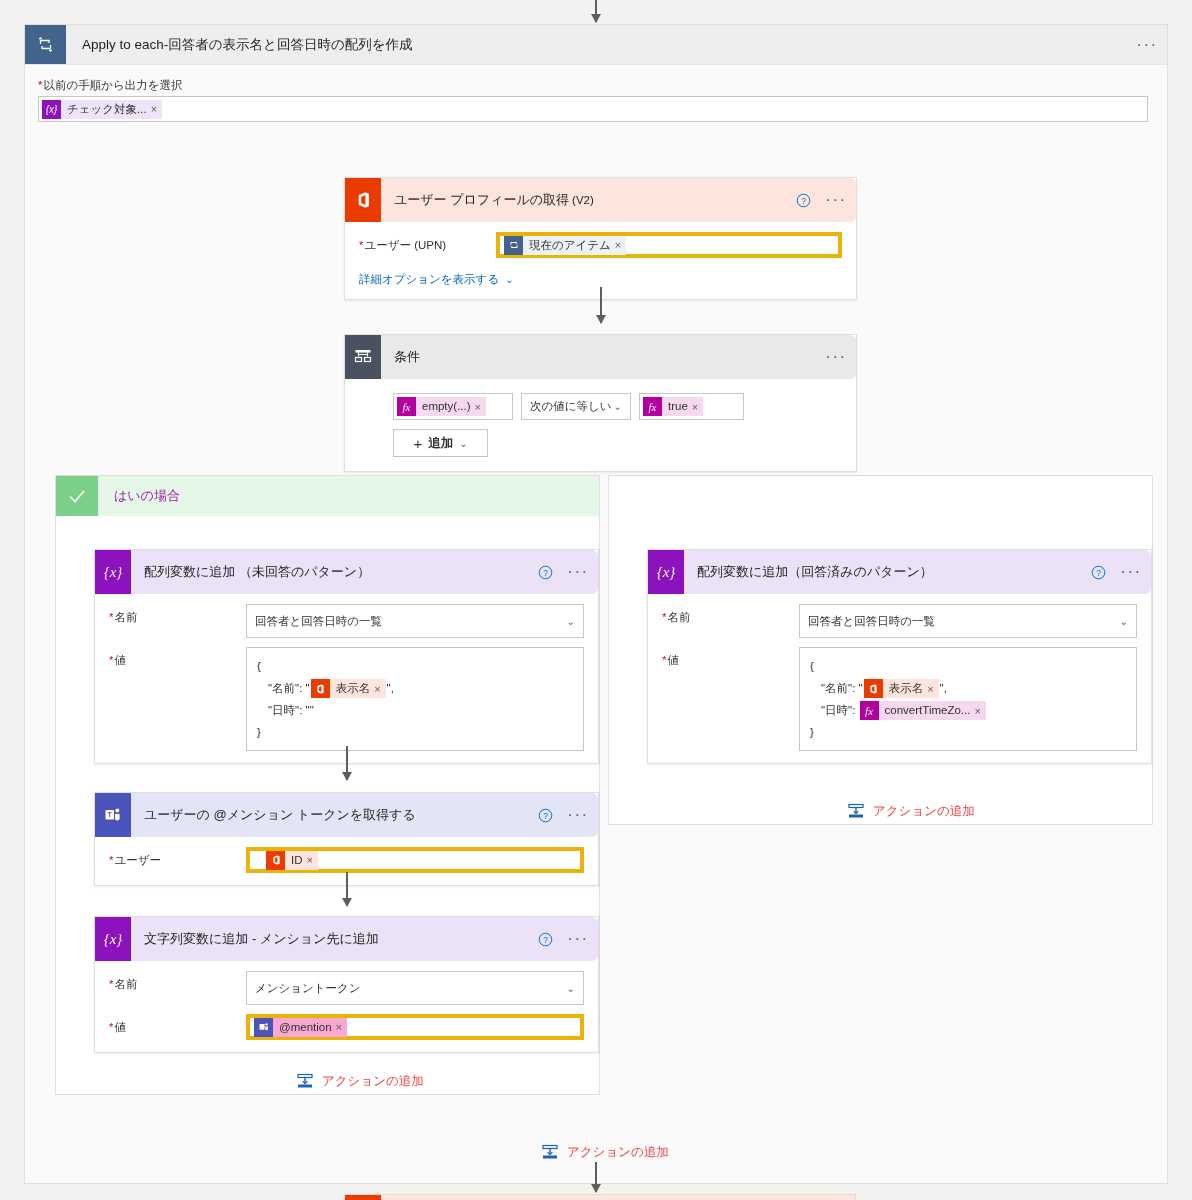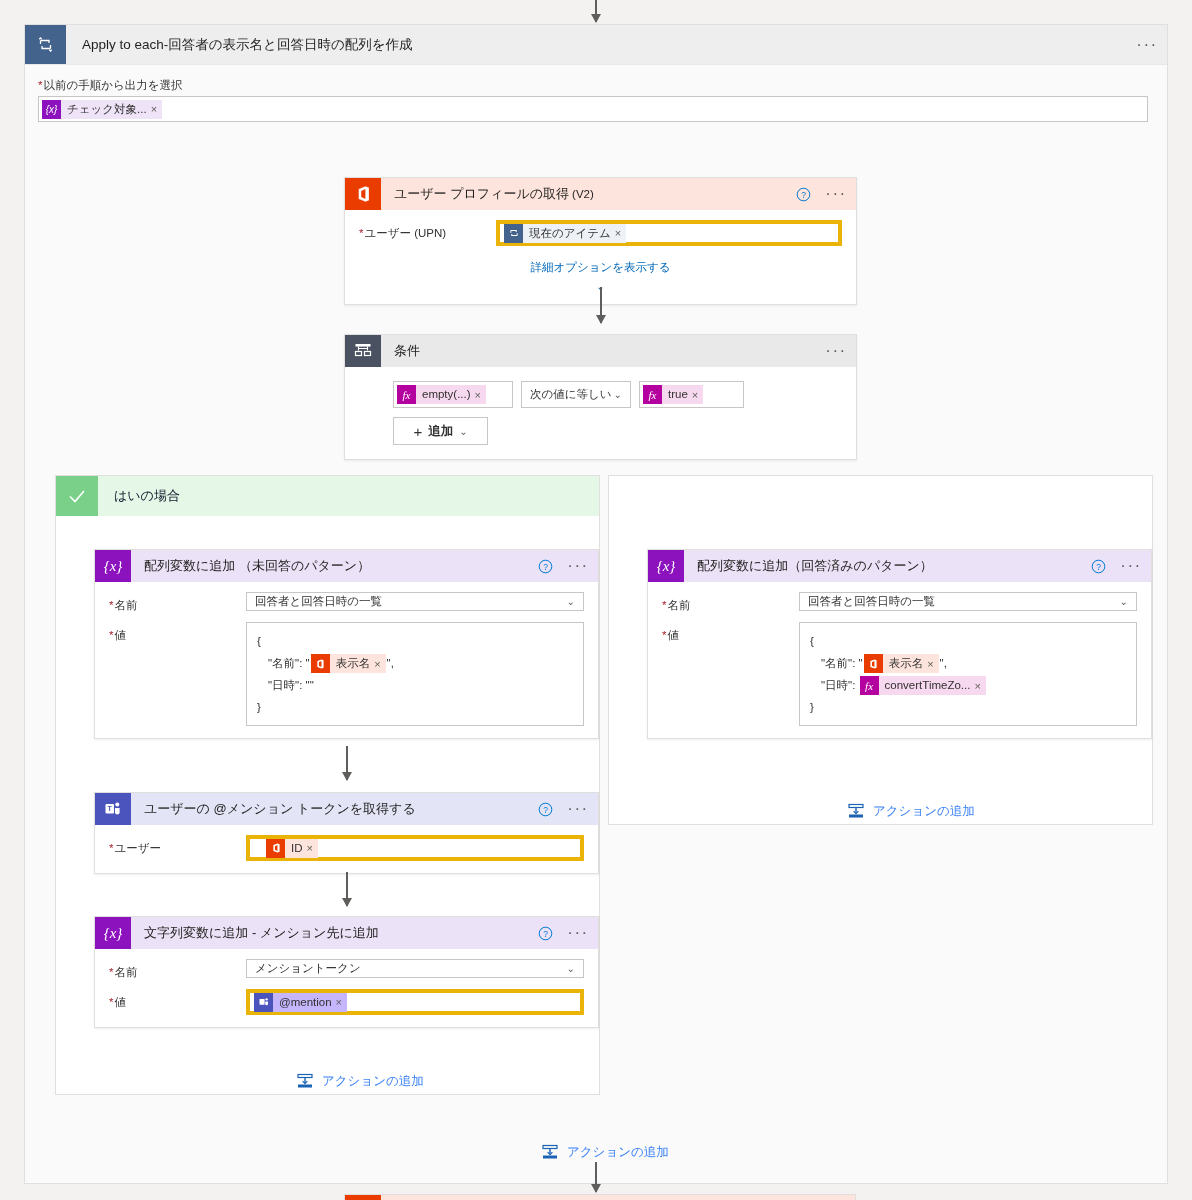--- a/index.html
+++ b/index.html
@@ -108,33 +108,34 @@
     cursor: pointer;
   }
   .tok-var  { background: #efe3f7; color: #323130; }
   .tok-var .tok-ico { background: #8c12be; color: #fff; font-size: 10px; font-style: italic; }
   .tok-loop { background: #eef2f7; color: #323130; }
   .tok-loop .tok-ico { background: #43628c; color: #fff; }
   .tok-o365 { background: #fde4dc; color: #323130; margin-left: 12px; }
   .tok-o365 .tok-ico { background: #eb3c00; color: #fff; }
   .tok-fx   { background: #f7d9ef; color: #323130; }
   .tok-fx .tok-ico { background: #b4009e; color: #fff; font-size: 11px; font-style: italic; font-family: "Liberation Serif", serif; }
-  .tok-teams{ background: #c4b5fd; color: #323130; }
+  .tok-teams{ background: #f9a8d4; color: #323130; }
   .tok-teams .tok-ico { background: #4b53bc; color: #fff; }
 
   
   .card {
     position: absolute;
     background: #fff;
     border: 1px solid #e1dfdd;
     box-shadow: 0 1px 2px rgba(0,0,0,.07);
   }
   .card-header {
     display: flex; align-items: stretch;
-    height: 32px;
+    height: 44px;
+    border-radius: 6px;
   }
   .card-ico {
     width: 36px; flex: 0 0 36px;
     display: flex; align-items: center; justify-content: center;
   }
   .card-title {
     flex: 1 1 auto;
     display: flex; align-items: center;
     padding-left: 13px;
     font-size: 13px; color: #201f1e;
@@ -157,21 +158,21 @@
   .hdr-teams .card-ico { background: #4b53bc; }
 
   
   .row { display: flex; align-items: flex-start; margin-bottom: 9px; gap: 29px; }
   .row:last-child { margin-bottom: 0; }
   .row .lbl { width: 108px; flex: 0 0 108px; padding-top: 6px; }
   .row .ctl { flex: 1 1 auto; }
 
   .dropdown {
     border: 1px solid #c8c6c4; background: #fff;
-    height: 19px; display: flex; align-items: center;
+    height: 34px; display: flex; align-items: center;
     padding: 0 8px; font-size: 11.5px; color: #323130;
   }
   .dropdown .chev { margin-left: auto; color: #605e5c; font-size: 10px; }
 
   .codebox {
     border: 1px solid #c8c6c4; background: #fff;
     padding: 7px 10px; font-size: 11.5px; line-height: 22px;
     color: #323130; min-height: 80px;
   }
   .codebox .indent { padding-left: 11px; }
@@ -206,32 +207,32 @@
     background: #fff;
     border: 1px solid #e1dfdd;
   }
   .branch-header { display: flex; align-items: stretch; height: 40px; }
   .branch-ico {
     width: 42px; flex: 0 0 42px;
     display: flex; align-items: center; justify-content: center;
   }
   .branch-label {
     display: flex; align-items: center;
-    padding-left: 16px; font-size: 13px; color: #0f172a;
+    padding-left: 16px; font-size: 13px; color: #a21caf;
   }
   .hdr-yes { background: #e5f7e7; }
   .hdr-yes .branch-ico { background: #7ad088; }
   .hdr-no  { background: #fdeceb; }
   .hdr-no  .branch-ico { background: #f4948a; }
 
   
   .add-action {
     position: absolute;
     display: flex; align-items: center; gap: 8px;
-    color: #3b82f6; font-size: 12.5px; cursor: pointer;
+    color: #ef4444; font-size: 12.5px; cursor: pointer;
   }
 
   
   .next-card {
     position: absolute;
     left: 344px; top: 1194px;
     width: 512px; height: 20px;
     background: #fde4dc;
     border: 1px solid #e1dfdd;
     display: flex;
@@ -312,21 +313,21 @@
                       <path d="M4.5 5.5 L4.5 9" fill="none" stroke="#fff" stroke-width="1.6"></path>
                       <path d="M14.5 13.5 L14.5 10" fill="none" stroke="#fff" stroke-width="1.6"></path>
                     </svg>
                   </span>
                   <span class="tok-txt">現在のアイテム</span>
                   <span class="tok-x">×</span>
                 </span>
               </div>
             </div>
           </div>
-          <div style="margin-top:14px; display:flex; align-items:center; gap:6px; font-size:11.5px; color:#0067b8; cursor:pointer;flex-direction:column;">
+          <div style="margin-top:14px; display:flex; align-items:center; gap:6px; font-size:11.5px; color:#0067b8; cursor:pointer;">
             <span>詳細オプションを表示する</span>
             <span style="font-size:10px;">⌄</span>
           </div>
         </div>
       </div>
 
       <div class="arrow" style="left:575px; top:222px; height:36px;"></div>
 
       <div class="card" style="left:319px; top:269px; width:513px;">
         <div class="card-header hdr-cond">

